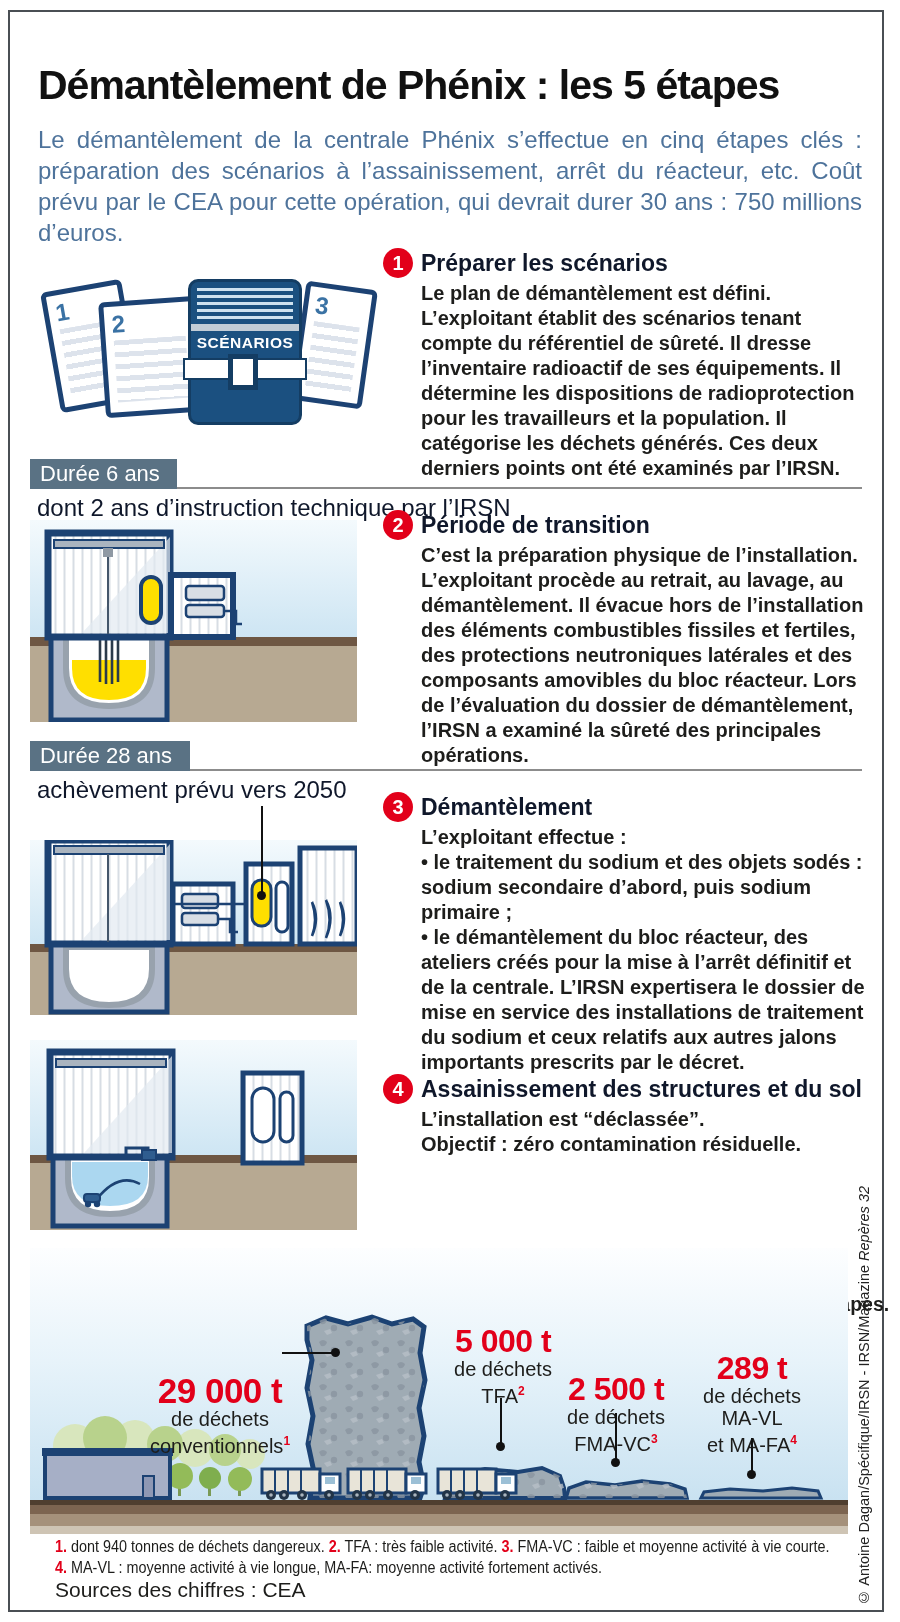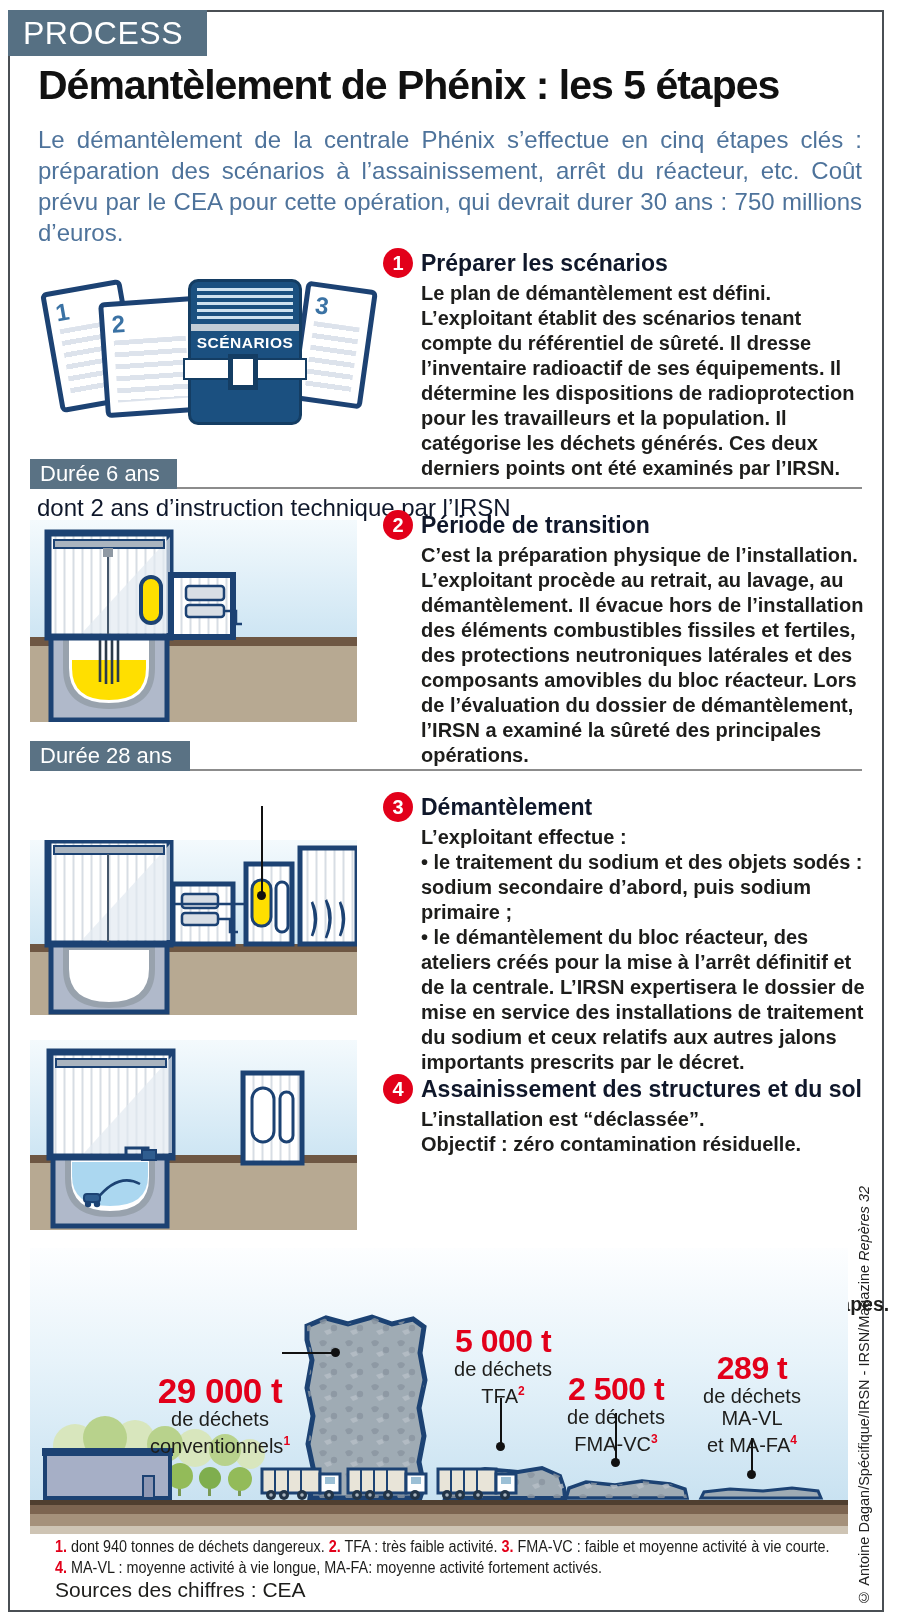--- a/index.html
+++ b/index.html
@@ -56,21 +56,20 @@
   .source{position:absolute;left:55px;top:1578px;font-size:21px;}
   .credit{position:absolute;left:856px;top:1165px;height:440px;writing-mode:vertical-rl;
           transform:rotate(180deg);font-size:14.5px;color:#222;white-space:nowrap;}
 </style>
 </head>
 <body>
 
 <div class="page">
   <div class="frame"></div>
 
-  <div class="kicker">PROCESS</div>
   <h1 class="title">Démantèlement de Phénix : les 5 étapes</h1>
   <p class="intro">Le démantèlement de la centrale Phénix s’effectue en cinq étapes clés : préparation des scénarios à l’assainissement, arrêt du réacteur, etc. Coût prévu par le CEA pour cette opération, qui devrait durer 30 ans : 750 millions d’euros.</p>
 
   <div class="step" style="top:248px;">
     <div class="badge">1</div>
     <h2 class="step-title">Préparer les scénarios</h2>
     <div class="step-body">Le plan de démantèlement est défini. L’exploitant établit des scénarios tenant compte du référentiel de sûreté. Il dresse l’inventaire radioactif de ses équipements. Il détermine les dispositions de radioprotection pour les travailleurs et la population. Il catégorise les déchets générés. Ces deux derniers points ont été examinés par l’IRSN.</div>
   </div>
 
   <div class="scen">
@@ -136,20 +135,21 @@
     <line x1="78" y1="37" x2="78" y2="114" stroke="#44566b" stroke-width="2"></line>
     <rect x="141" y="55" width="62" height="62" fill="url(#h1)" stroke="#1c4273" stroke-width="6"></rect>
     <rect x="156" y="66" width="38" height="14" rx="3" fill="#d8dee5" stroke="#1c4273" stroke-width="2.5"></rect>
     <rect x="156" y="85" width="38" height="12" rx="3" fill="#d8dee5" stroke="#1c4273" stroke-width="2.5"></rect>
     <polyline points="194,91 206,91 206,104 212,104" fill="none" stroke="#1c4273" stroke-width="2.5"></polyline>
     <rect x="111" y="57" width="20" height="46" rx="10" fill="#ffdf00" stroke="#1c4273" stroke-width="4"></rect>
   </svg>
 
   <div class="rule" style="left:30px;top:769px;width:832px;"></div>
   <div class="dur-label" style="left:30px;top:741px;width:160px;">Durée 28 ans</div>
+  <div class="note" style="left:37px;top:776px;">achèvement prévu vers 2050</div>
 
   <div class="sodium-callout">
     <div>Environ 1 500 t de</div>
     <div>sodium liquide</div>
   </div>
 
   <div class="step" style="top:792px;">
     <div class="badge">3</div>
     <h2 class="step-title">Démantèlement</h2>
     <div class="step-body">L’exploitant effectue :

